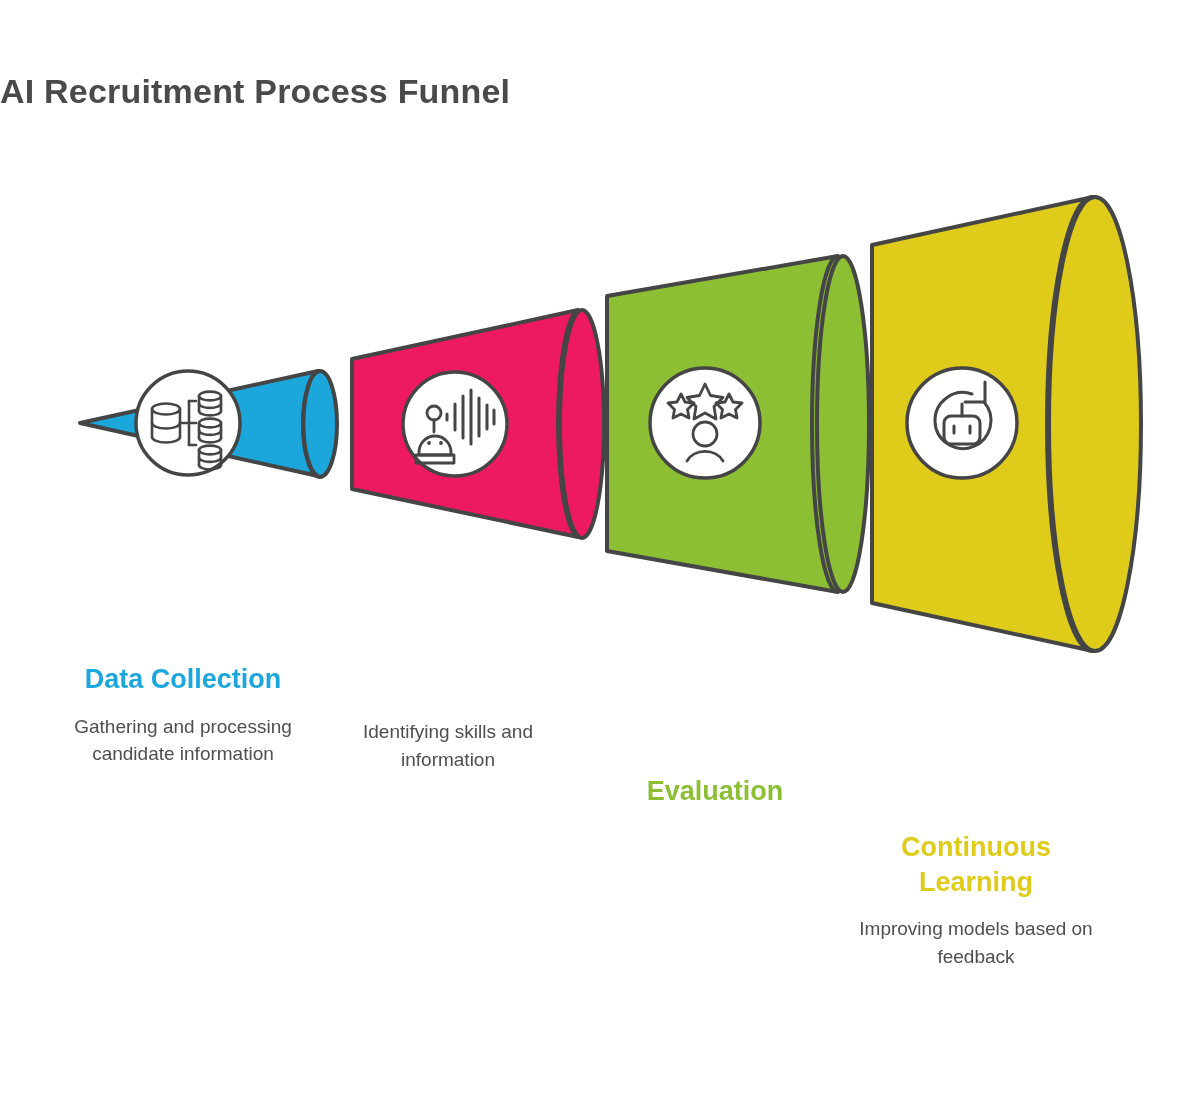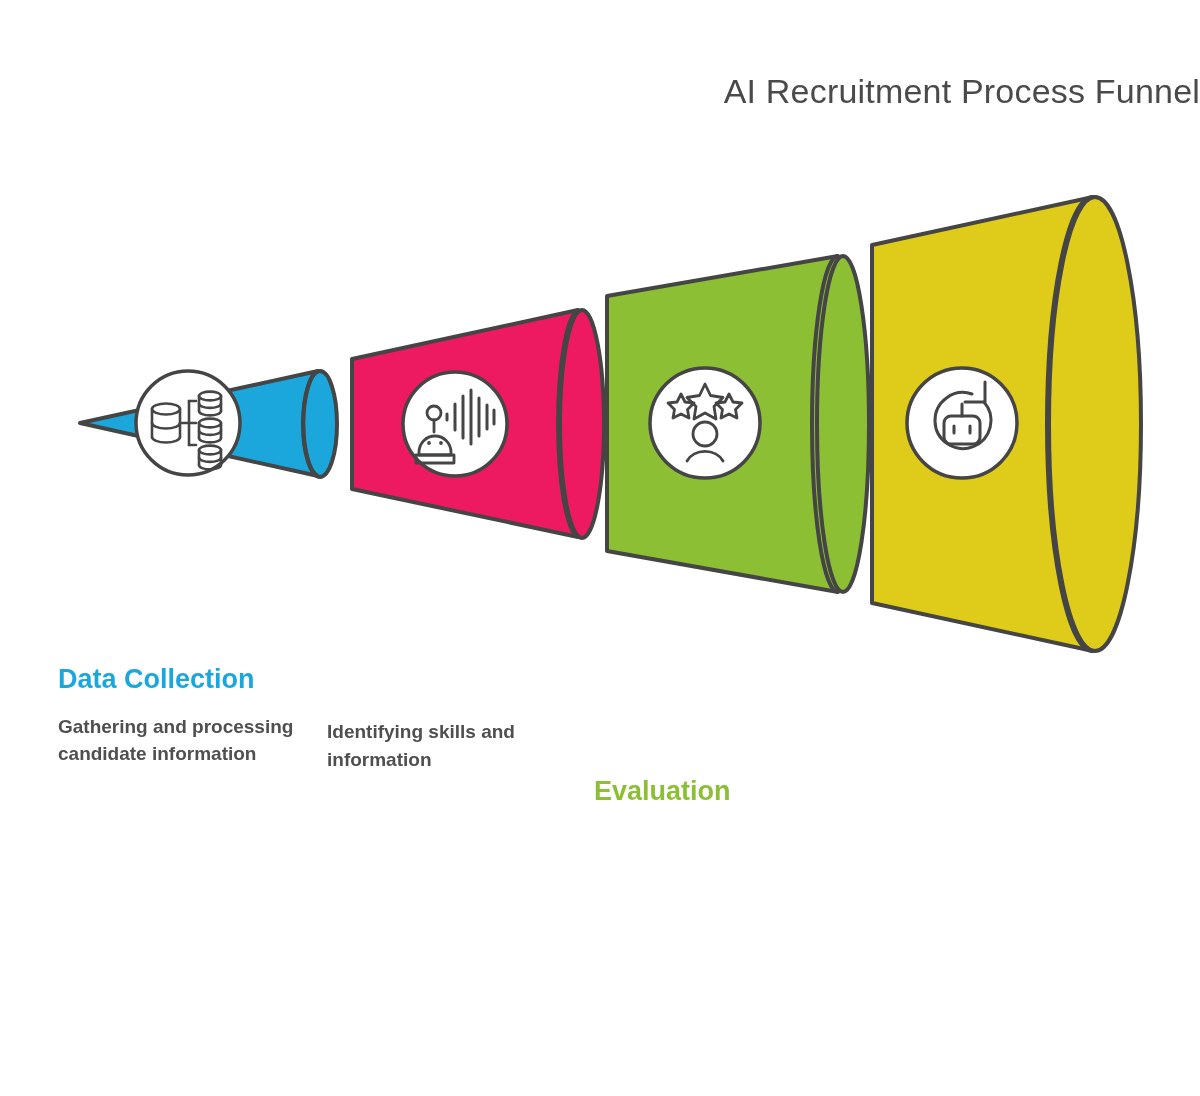--- a/index.html
+++ b/index.html
@@ -18,43 +18,44 @@
     position: relative;
     width: 1200px;
     height: 1096px;
     background: #ffffff;
   }
   #chart-title {
     position: absolute;
     left: 0;
     top: 72px;
     width: 1200px;
-    text-align: right;
+    text-align: left;
     font-size: 34px;
-    font-weight: normal;
+    font-weight: bold;
     color: #4a4a4a;
     letter-spacing: 0.2px;
   }
   #funnel-svg {
     position: absolute;
     left: 0;
     top: 0;
   }
   .stage-caption {
     position: absolute;
+    text-align: center;
   }
   .stage-label {
     font-size: 27px;
     font-weight: bold;
     line-height: 1.28;
     margin: 0 0 16px 0;
   }
   .stage-desc {
     font-size: 19px;
-    font-weight: bold;
+    font-weight: normal;
     color: #4f4f4f;
     line-height: 1.45;
     margin: 0;
   }
   #caption-0 { left: 58px;  top: 662px; width: 250px; }
   #caption-1 { left: 327px; top: 718px; width: 242px; }
   #caption-2 { left: 594px; top: 774px; width: 242px; }
   #caption-3 { left: 855px; top: 830px; width: 242px; }
 </style>
 </head>
@@ -217,14 +218,18 @@
   </div>
 
   <div class="stage-caption" id="caption-1">
     <div class="stage-desc">Identifying skills and information</div>
   </div>
 
   <div class="stage-caption" id="caption-2">
     <div class="stage-label" style="color:#8CBF34">Evaluation</div>
   </div>
 
+  <div class="stage-caption" id="caption-3">
+    <div class="stage-label" style="color:#DECB1A">Continuous Learning</div>
+    <div class="stage-desc">Improving models based on feedback</div>
+  </div>
 
 </div>
 
 </body></html>

